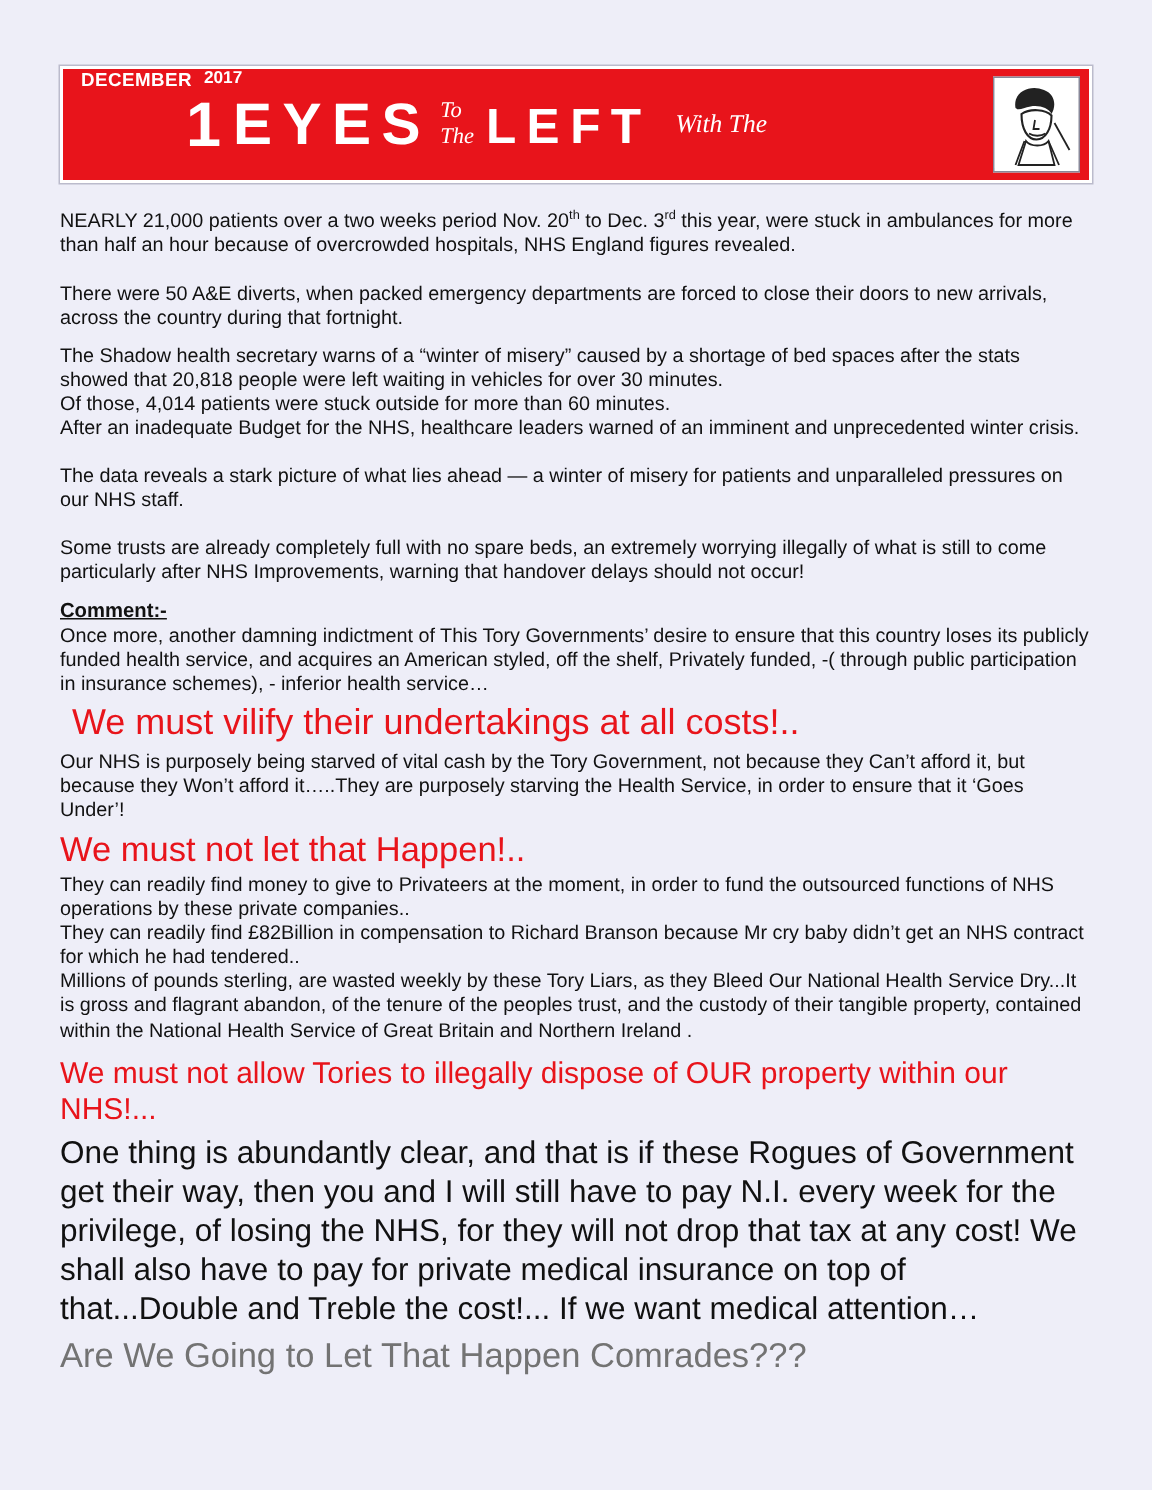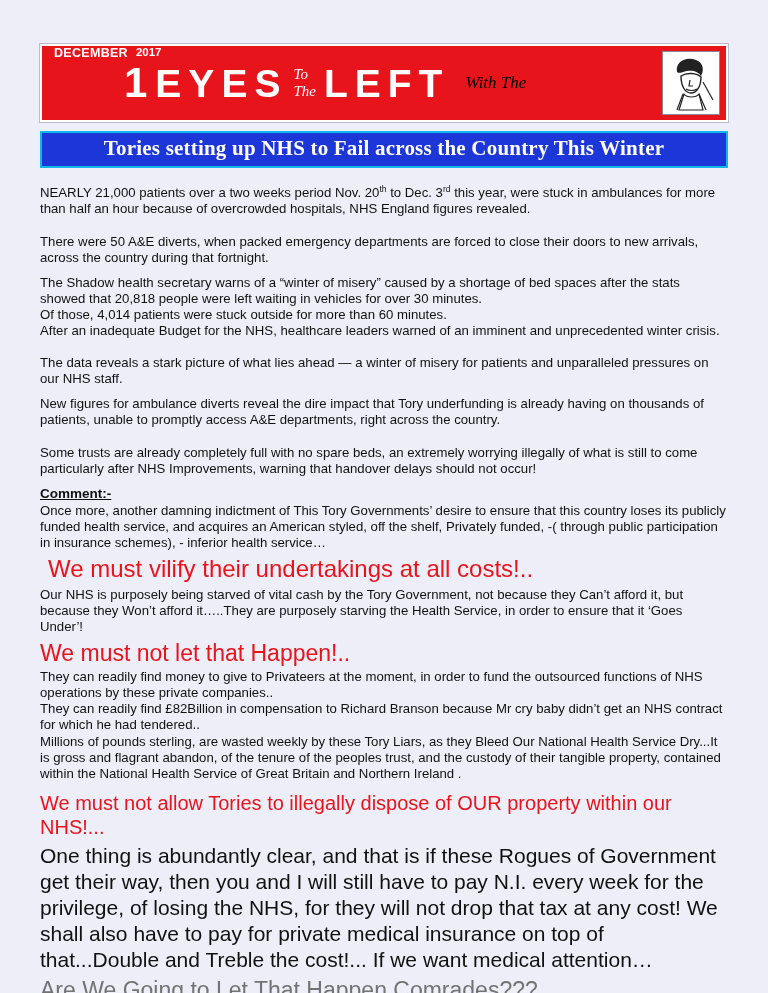--- a/index.html
+++ b/index.html
@@ -74,28 +74,28 @@
     font-size: 15px;
     align-self: center;
     line-height: 1.15;
     margin: 0 8px 0 6px;
     font-family: "Liberation Serif", serif;
     font-style: italic;
   }
   .mast-tothe span { display: block; }
   .mast-left {
     color: #ffffff;
-    font-size: 39px;
+    font-size: 33px;
     font-weight: bold;
     letter-spacing: 7px;
     align-self: center;
     line-height: 1;
   }
   .mast-withthe {
-    color: #000000;
+    color: #ffffff;
     font-size: 17px;
     align-self: center;
     margin-left: 16px;
     font-family: "Liberation Serif", serif;
     font-style: italic;
   }
   .mast-logo {
     position: absolute;
     right: 6px;
     top: 5px;
@@ -200,36 +200,32 @@
         <path d="M18 24 C18 34, 22 41, 28 41 C34 41, 38 34, 38 25 C34 21, 24 20, 18 24 Z" fill="none" stroke="#222222" stroke-width="1.4"></path>
         <path d="M27 28 L26 34 L30 34" fill="none" stroke="#222222" stroke-width="1.2"></path>
         <path d="M23 37 C26 39, 31 39, 34 37" fill="none" stroke="#222222" stroke-width="1.2"></path>
         <path d="M20 42 L14 58 M36 42 L43 58" stroke="#222222" stroke-width="1.2" fill="none"></path>
         <path d="M21 42 C24 46, 33 46, 36 42 L40 58 L16 58 Z" fill="none" stroke="#222222" stroke-width="1.2"></path>
         <path d="M40 30 L50 48" stroke="#222222" stroke-width="1.2" fill="none"></path>
       </svg>
     </div>
   </div>
 
-  <div class="headline-bar">
-    <span class="hl">Tories setting up NHS to Fail across the Country This Winter</span>
-  </div>
 
   <div class="body">
 
     <p><span>NEARLY 21,000 patients over a two weeks period Nov. 20</span><sup>th</sup><span> to Dec. 3</span><sup>rd</sup><span> this year, were stuck in ambulances for more than half an hour because of overcrowded hospitals, NHS England figures revealed.</span></p>
 
     <p>There were 50 A&amp;E diverts, when packed emergency departments are forced to close their doors to new arrivals, across the country during that fortnight.</p>
 
     <p class="tight">The Shadow health secretary warns of a “winter of misery” caused by a shortage of bed spaces after the stats showed that 20,818 people were left waiting in vehicles for over 30 minutes.</p>
     <p class="tight">Of those, 4,014 patients were stuck outside for more than 60 minutes.</p>
     <p class="tight">After an inadequate Budget for the NHS, healthcare leaders warned of an imminent and unprecedented winter crisis.</p>
     <p>The data reveals a stark picture of what lies ahead — a winter of misery for patients and unparalleled pressures on our NHS staff.</p>
 
-    <p class="tight">New figures for ambulance diverts reveal the dire impact that Tory underfunding is already having on thousands of patients, unable to promptly access A&amp;E departments, right across the country.</p>
     <p>Some trusts are already completely full with no spare beds, an extremely worrying illegally of what is still to come particularly after NHS Improvements, warning that handover delays should not occur!</p>
 
     <div class="comment-label">Comment:-</div>
     <p class="tight">Once more, another damning indictment of This Tory Governments’ desire to  ensure that this country loses its publicly funded health service, and acquires an American styled, off the shelf, Privately funded, -( through public participation in insurance schemes), - inferior health service…</p>
 
     <div class="red-big">We must vilify their undertakings at all costs!..</div>
 
     <p class="tight">Our NHS is purposely being starved of vital cash by the Tory Government, not because they Can’t afford it, but because they Won’t afford it…..They are purposely starving the Health Service, in order to ensure that it ‘Goes Under’!</p>
 
     <div class="red-big2">We must not let that Happen!..</div>

